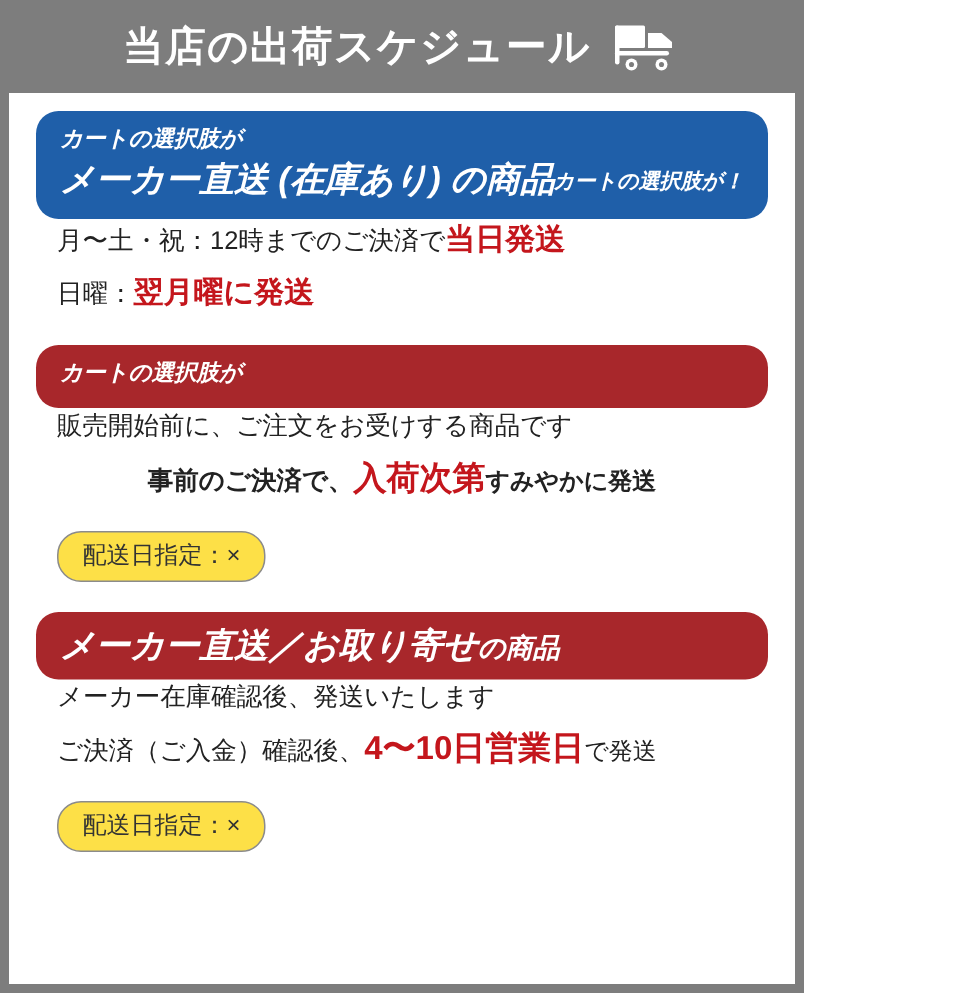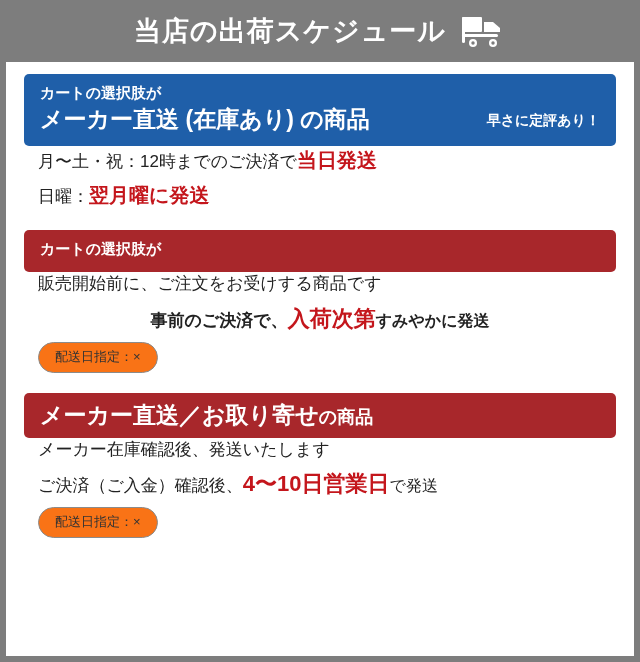--- a/index.html
+++ b/index.html
@@ -8,21 +8,21 @@
   }
   body {
     width: 640px;
     height: 662px;
     background: #ffffff;
     font-family: "Liberation Sans", sans-serif;
     color: #222222;
     overflow: hidden;
   }
   .page {
-    width: 640px;
+    width: 536px;
     height: 662px;
     box-sizing: border-box;
     border: 6px solid #7d7d7d;
     background: #ffffff;
     display: flex;
     flex-direction: column;
   }
   
   .header {
     background: #7d7d7d;
@@ -46,25 +46,26 @@
     width: 46px;
     height: 34px;
   }
   
   .content {
     padding: 12px 18px 10px 18px;
     box-sizing: border-box;
     flex: 1 1 auto;
   }
   .band {
-    border-radius: 5px;
+    border-radius: 15px;
     padding: 10px 16px 12px 16px;
     box-sizing: border-box;
     position: relative;
     color: #ffffff;
+    font-style: italic;
   }
   .band.blue { background: #1f5fa9; }
   .band.red  { background: #a8272b; }
   .band-sub {
     font-size: 15px;
     font-weight: bold;
     line-height: 1.25;
     margin-bottom: 2px;
   }
   .band-main {
@@ -116,24 +117,24 @@
   .line .plain-small {
     font-size: 16px;
     color: #222222;
   }
   .line.bold { font-weight: bold; text-align: center; }
   .pill {
     display: inline-block;
     border: 1px solid #8b8b8b;
     border-radius: 16px;
     padding: 5px 16px 6px 16px;
-    font-size: 13px;
+    font-size: 16px;
     color: #333333;
-    margin-top: 1px;
-    background: #f97316;
+    margin-top: 13px;
+    background: #fde047;
     white-space: nowrap;
   }
   .gap-sm { height: 10px; }
   .gap-md { height: 16px; }
 </style>
 </head>
 <body>
 
 <div class="page">
 
@@ -153,21 +154,21 @@
         <circle cx="33" cy="29" r="1.7" fill="#7d7d7d"></circle>
       </svg>
     </span>
   </div>
 
   <div class="content">
 
     <div class="band blue">
       <div class="band-sub">カートの選択肢が</div>
       <div class="band-main">メーカー直送 (在庫あり) の商品</div>
-      <div class="band-note">早さに定評あり！</div>
+      <div class="band-note">カートの選択肢が！</div>
     </div>
 
     <div class="details">
       <div class="line">
         <span>月〜土・祝：12時までのご決済で</span><span class="em-red">当日発送</span>
       </div>
       <div class="line">
         <span>日曜：</span><span class="em-red">翌月曜に発送</span>
       </div>
     </div>

